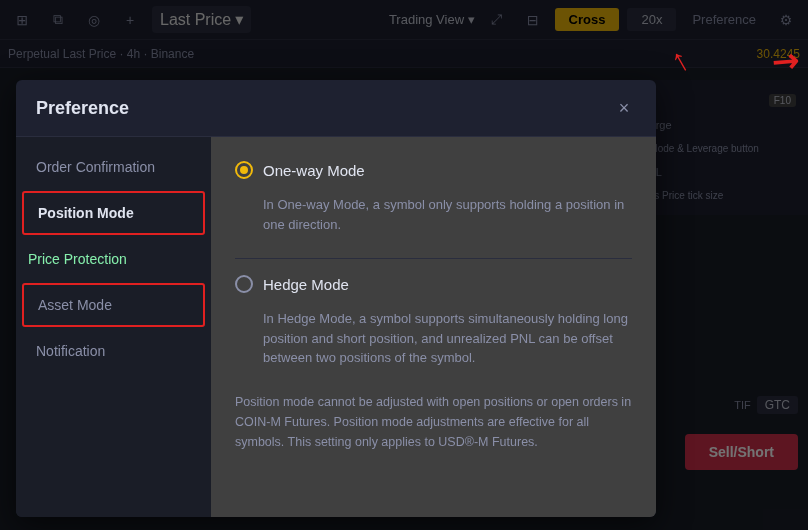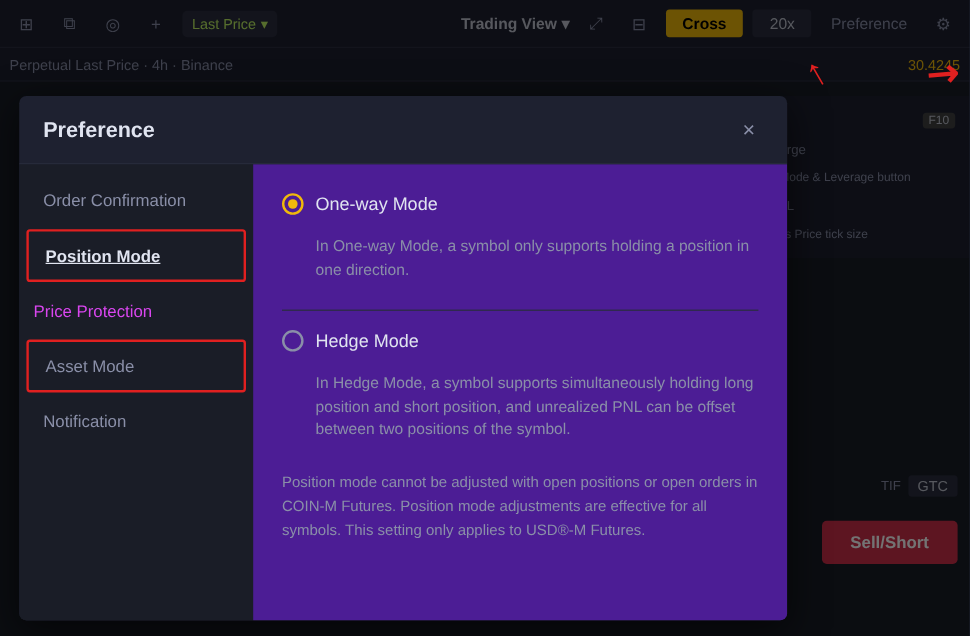--- a/index.html
+++ b/index.html
@@ -44,34 +44,33 @@
       font-size: 14px;
     }
 
     .last-price-btn {
       display: flex;
       align-items: center;
       gap: 4px;
       background: #2a2d3e;
       border-radius: 4px;
       padding: 4px 8px;
-      color: #bef264;
-      font-size: 12px;
+      color: #e5e5e5;
+      font-size: 16px;
       cursor: pointer;
     }
 
     .trading-view-btn {
       margin-left: auto;
       display: flex;
       align-items: flex-end;
       gap: 4px;
       color: #c0c4d0;
       font-size: 13px;
       cursor: pointer;
-      font-weight: bold;
     }
 
     .cross-btn {
       background: #f0b90b;
       color: #000;
       padding: 4px 14px;
       border-radius: 3px;
       font-size: 13px;
       font-weight: 600;
       cursor: pointer;
@@ -220,21 +219,21 @@
       border: 2px solid #e02020;
       margin: 2px 6px;
       border-radius: 3px;
       padding: 12px 14px;
     }
 
     
     .modal-content {
       flex: 1;
       padding: 24px;
-      background: #4c1d95;
+      background: #404040;
     }
 
     
     .radio-option {
       margin-bottom: 24px;
     }
 
     .radio-header {
       display: flex;
       align-items: center;
@@ -417,24 +416,24 @@
   <div class="modal-header">
     <span class="modal-title">Preference</span>
     <span class="modal-close">×</span>
   </div>
   <div class="modal-body">
 
     <div class="modal-sidebar">
       <div class="sidebar-item" style="color:#8a8fa8;">
         <span>Order Confirmation</span>
       </div>
-      <div class="sidebar-item highlighted active" style="color:#e0e4f0; border: 2px solid #e02020; margin: 2px 6px; border-radius: 3px; padding: 12px 14px; text-decoration: underline;">
+      <div class="sidebar-item highlighted active" style="color:#e0e4f0; border: 2px solid #e02020; margin: 2px 6px; border-radius: 3px; padding: 12px 14px;">
         <span>Position Mode</span>
       </div>
-      <div class="sidebar-item" style="color:#d946ef;padding-left:12px;">
+      <div class="sidebar-item" style="color:#86efac;padding-left:12px;">
         <span>Price Protection</span>
       </div>
       <div class="sidebar-item highlighted" style="color:#8a8fa8; border: 2px solid #e02020; margin: 2px 6px; border-radius: 3px; padding: 12px 14px;">
         <span>Asset Mode</span>
       </div>
       <div class="sidebar-item" style="color:#8a8fa8;">
         <span>Notification</span>
       </div>
     </div>
 

